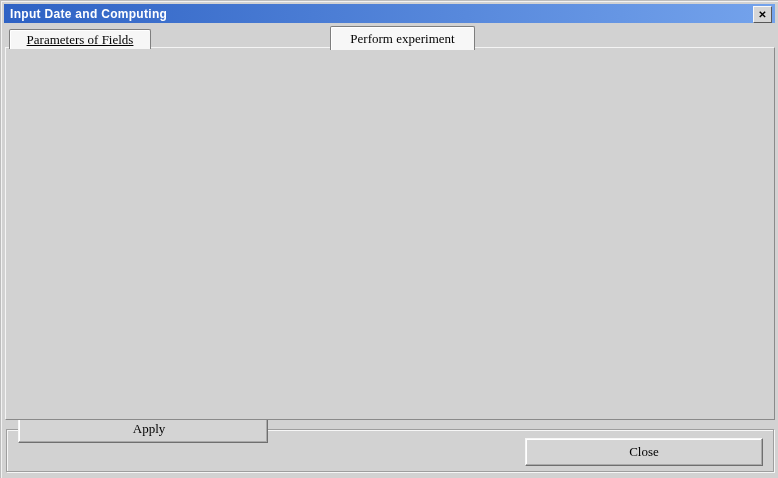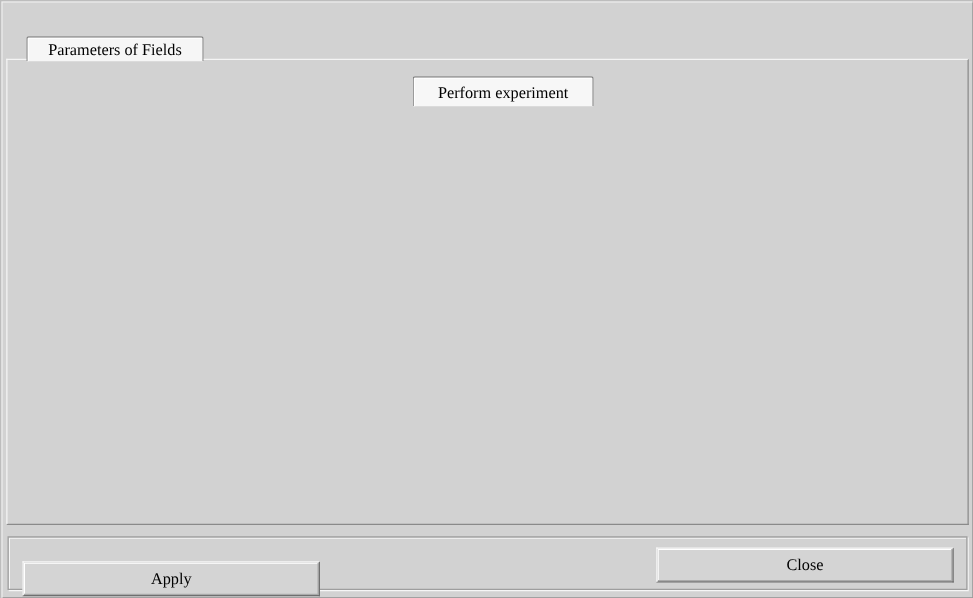--- a/index.html
+++ b/index.html
@@ -20,21 +20,21 @@
   .title-text{color:#fff;font-family:"Liberation Sans","DejaVu Sans",sans-serif;
     font-weight:bold;font-size:12px;padding-left:6px;letter-spacing:.3px;}
   .close-btn{position:absolute;right:3px;top:2px;width:17px;height:15px;background:#d6d6d6;
     border:1px solid;border-color:#f8f8f8 #585858 #585858 #f8f8f8;
     display:flex;align-items:center;justify-content:center;
     font-family:"Liberation Sans",sans-serif;font-size:10px;font-weight:bold;color:#000;cursor:default;}
   
   .tab{top:28px;height:19px;background:#f6f6f6;border:1px solid #7e7e7e;border-bottom:none;
     border-radius:2px 2px 0 0;display:flex;align-items:center;justify-content:center;
     font-size:13px;padding:0 6px;box-shadow:inset 1px 1px 0 #ffffff;z-index:2;}
-  .tab.active{top:25px;height:23px;z-index:4;background:#f7f7f7;margin-top:35px;}
+  .tab.active{top:25px;height:23px;z-index:4;background:#f7f7f7;}
   
   .content{left:4px;top:46px;width:768px;height:371px;background:var(--dialog-bg);
     border:1px solid;border-color:#f4f4f4 #8a8a8a #8a8a8a #f4f4f4;z-index:1;}
   .etched{border:1px solid #9e9e9e;box-shadow:inset 1px 1px 0 #f6f6f6, 1px 1px 0 #f6f6f6;}
   .raised-panel{border:1px solid;border-color:#f4f4f4 #8a8a8a #8a8a8a #f4f4f4;}
   .groupbox{border:1px solid #9e9e9e;box-shadow:inset 1px 1px 0 #fafafa, 1px 1px 0 #fafafa;}
   .legend{position:absolute;top:-9px;left:8px;background:var(--dialog-bg);padding:0 4px;
     font-size:14px;white-space:nowrap;line-height:16px;}
   .small-label{font-family:"Liberation Sans","DejaVu Sans",sans-serif;font-size:11px;}
   .tfield{background:#fff;border:1px solid;border-color:#6f6f6f #f6f6f6 #f6f6f6 #6f6f6f;
@@ -56,22 +56,26 @@
   table.grid th{background:var(--table-header-bg);border:1px solid #1c1c1c;font-weight:normal;
     text-align:left;padding:0 0 0 3px;height:18px;box-shadow:inset 1px 1px 0 #e3ebf5;}
   table.grid td{height:15px;padding:0;}
   .statusline{font-size:13px;line-height:17px;}
 </style>
 </head>
 <body>
 
 <div class="window">
 
+  <div class="abs titlebar">
+    <span class="title-text">Input Date and Computing</span>
+    <span class="close-btn">✕</span>
+  </div>
 
-  <div class="abs tab" style="left:20px;width:128px;">
+  <div class="abs tab" style="left:8px;width:128px;text-decoration:underline;">
     <span>Parameters of Fields</span>
   </div>
   <div class="abs tab active" style="left:329px;width:131px;">
     <span>Perform experiment</span>
   </div>
 
   <div class="abs content"></div>
 
   <div class="abs etched" style="left:10px;top:57px;width:256px;height:67px;"></div>
   <div class="abs groupbox" style="left:17px;top:64px;width:239px;height:52px;">
@@ -163,20 +167,20 @@
 
   <div class="abs etched" style="left:278px;top:371px;width:260px;height:37px;background:var(--dialog-bg);">
     <span class="statusline" style="position:absolute;left:6px;top:10px;">Used memory: 74 mb</span>
   </div>
   <div class="abs etched" style="left:541px;top:371px;width:223px;height:37px;background:var(--dialog-bg);"></div>
   <div class="abs btn" style="left:546px;top:377px;width:213px;height:25px;background:var(--report-button-bg);">
     <span>Report Journal</span>
   </div>
 
   <div class="abs etched" style="left:5px;top:428px;width:766px;height:41px;background:var(--dialog-bg);"></div>
-  <div class="abs btn" style="left:17px;top:448px;width:236px;height:26px;">
+  <div class="abs btn" style="left:17px;top:414px;width:236px;height:26px;padding-left:12px;">
     <span>Apply</span>
   </div>
   <div class="abs btn" style="left:524px;top:437px;width:236px;height:26px;text-align:center;">
     <span>Close</span>
   </div>
 
 </div>
 
 </body></html>

